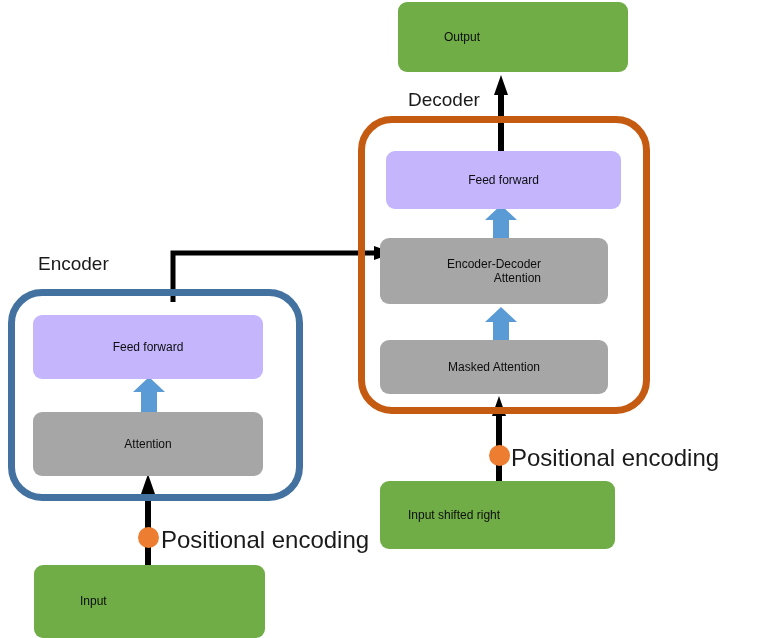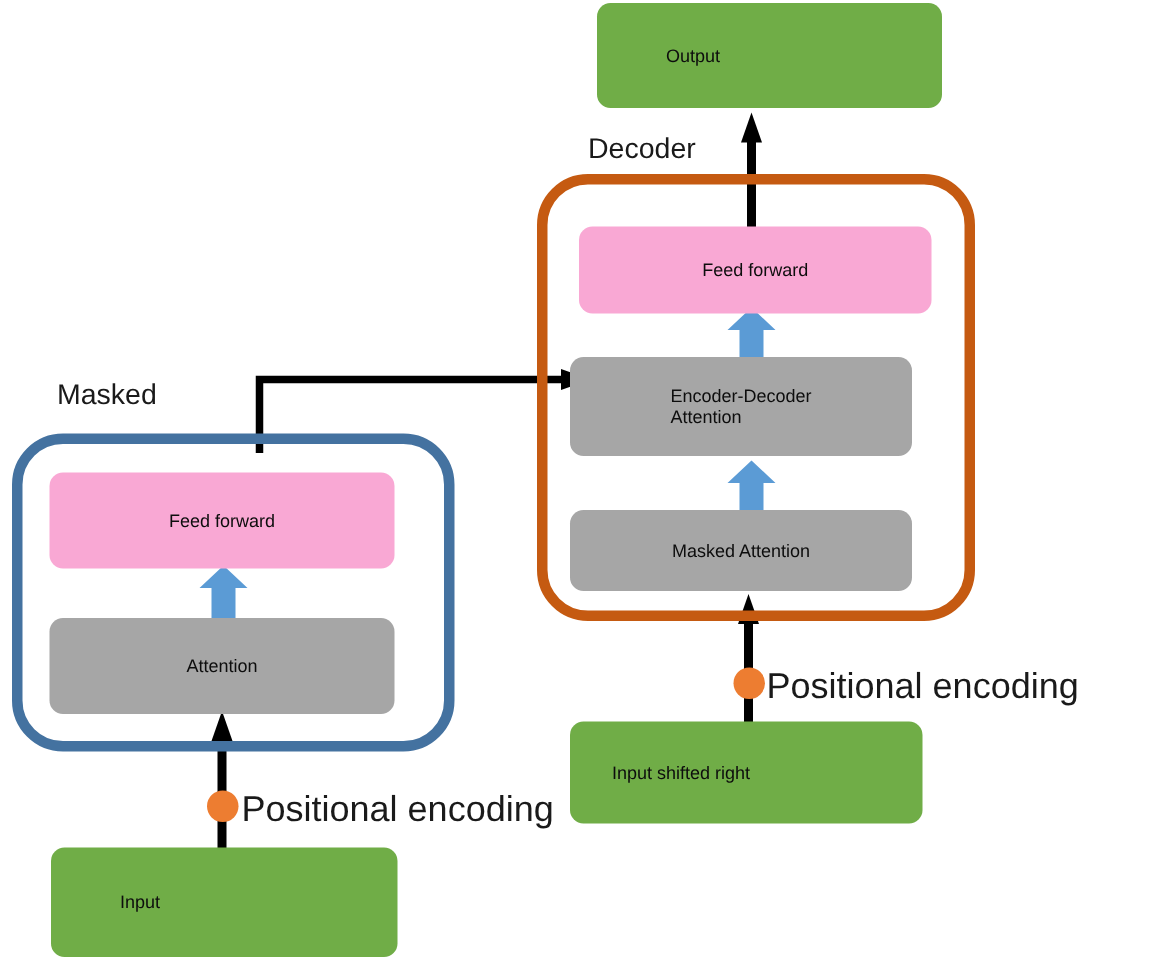--- a/index.html
+++ b/index.html
@@ -38,30 +38,30 @@
     line-height: 1.18;
     white-space: pre-line;
   }
   .node.green {
     background: #70AD47;
     border-radius: 9px;
     justify-content: flex-start;
     padding-left: 46px;
   }
   .node.amber {
-    background: #f9a8d4;
+    background: #c4b5fd;
     border-radius: 9px;
     justify-content: center;
     text-align: center;
   }
   .node.gray {
     background: #A6A6A6;
     border-radius: 9px;
     justify-content: center;
-    text-align: left;
+    text-align: right;
   }
 
   
   .group-box {
     position: absolute;
     box-sizing: border-box;
     background: transparent;
     border-radius: 34px;
   }
   .group-box.encoder {
@@ -136,23 +136,23 @@
 
     <g>
       <path d="M493,240 L493,220 L485,220 L501,205 L517,220 L509,220 L509,240 Z" fill="#5B9BD5"></path>
     </g>
   </svg>
 
   <div class="group-box encoder" style="left:8px; top:289px; width:295px; height:212px;"></div>
 
   <div class="group-box decoder" style="left:358px; top:116px; width:292px; height:298px;"></div>
 
-  <div class="caption" style="left:38px; top:253px;">Masked</div>
+  <div class="caption" style="left:38px; top:253px;">Encoder</div>
 
-  <div class="caption" style="left:392px; top:89px;">Decoder</div>
+  <div class="caption" style="left:408px; top:89px;">Decoder</div>
 
   <div class="node green" style="left:398px; top:2px; width:230px; height:70px;">Output</div>
 
   <div class="node amber" style="left:386px; top:151px; width:235px; height:58px;">Feed forward</div>
 
   <div class="node gray" style="left:380px; top:238px; width:228px; height:66px;">Encoder-Decoder
 Attention</div>
 
   <div class="node gray" style="left:380px; top:340px; width:228px; height:54px;">Masked Attention</div>
 

